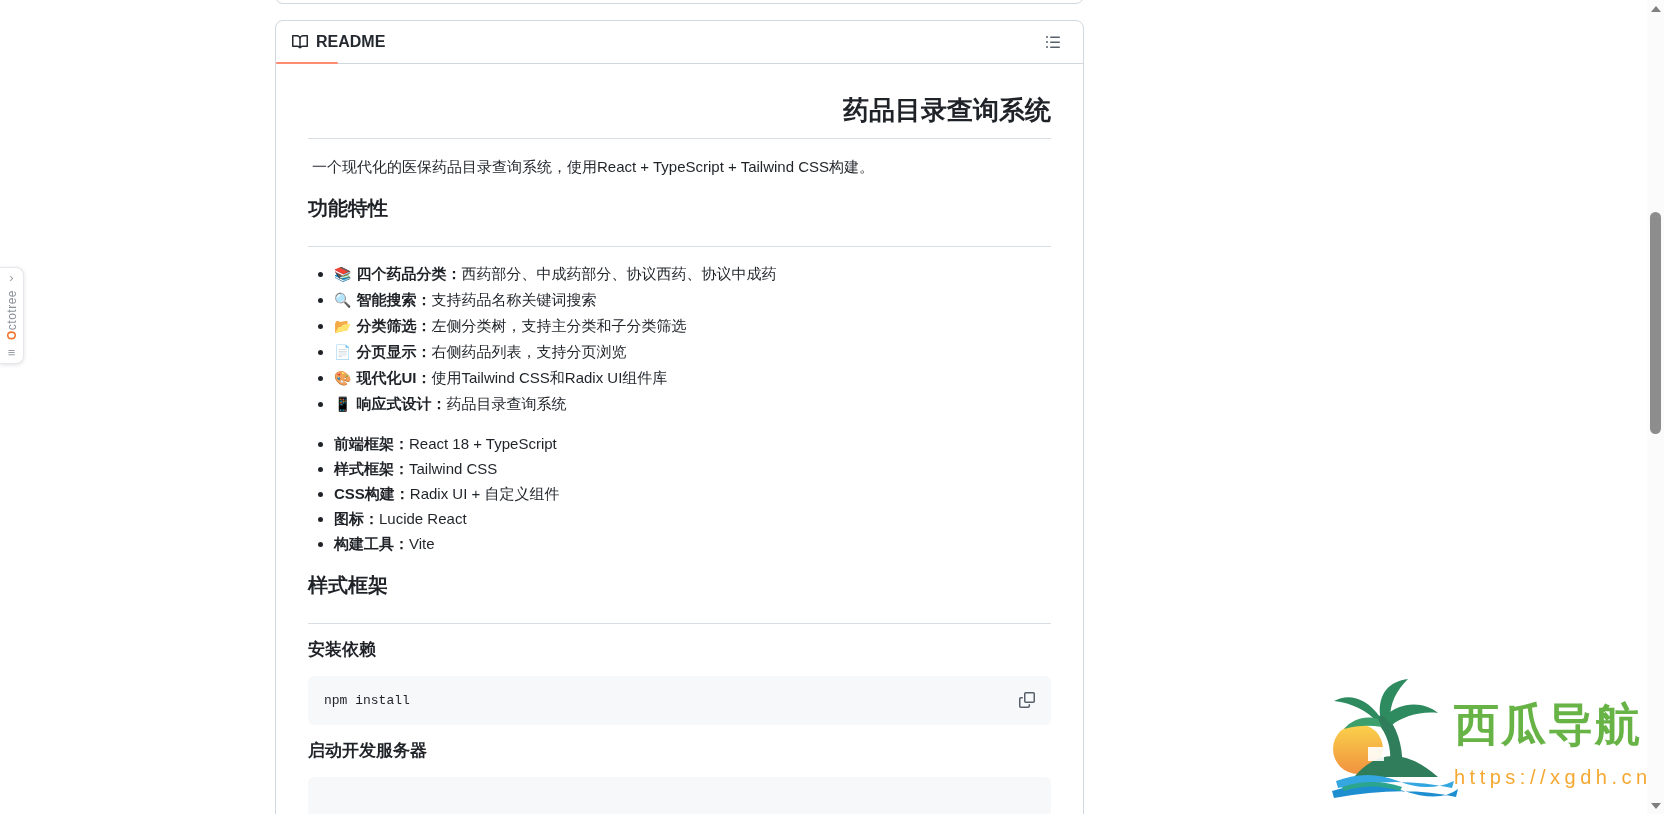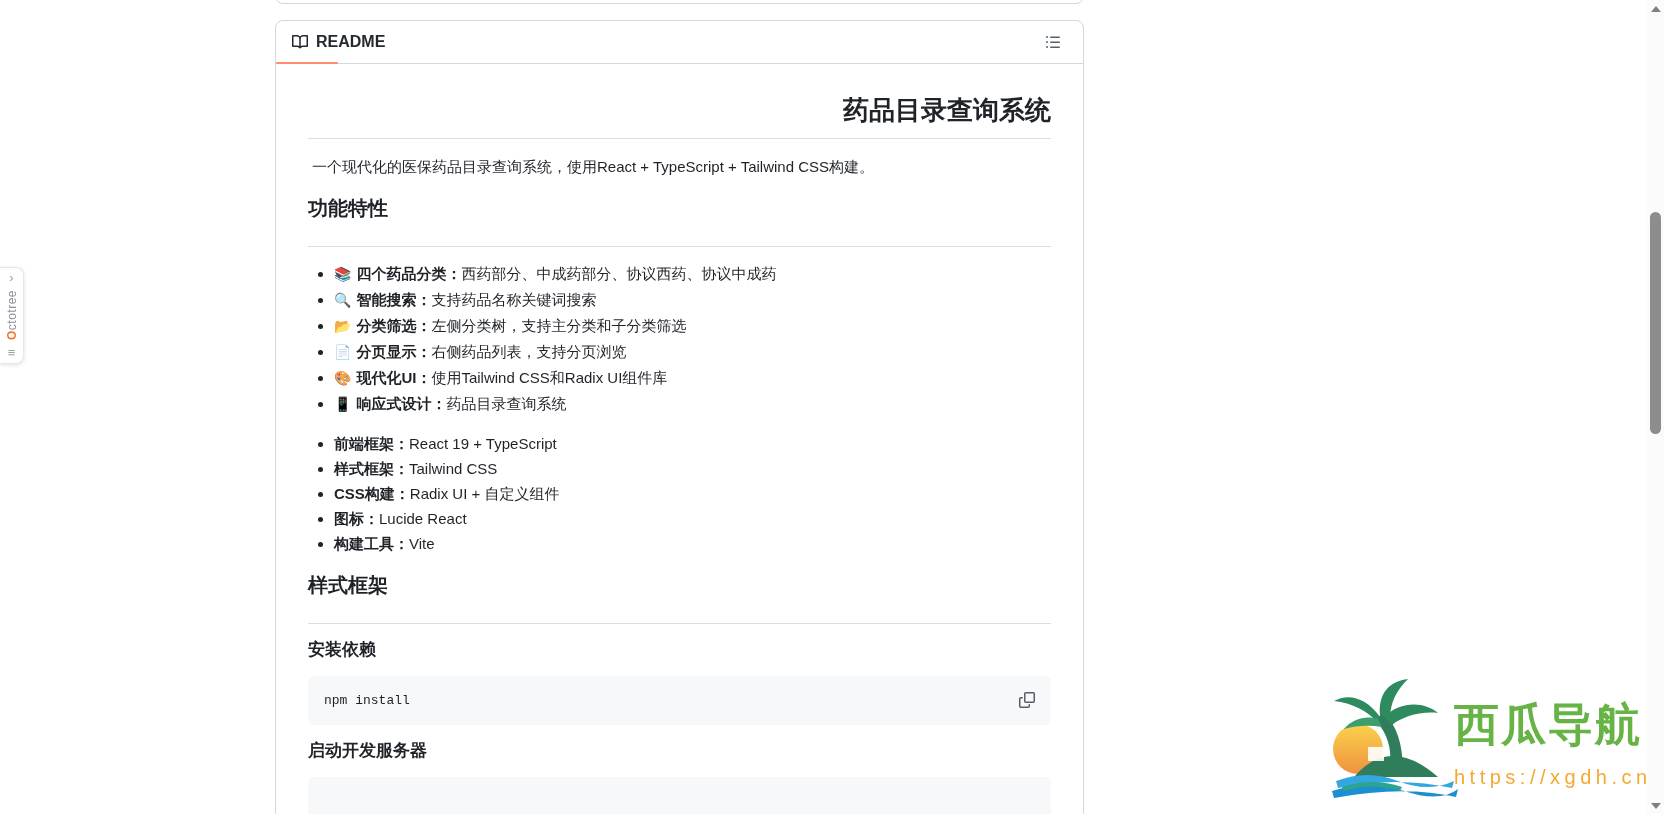--- a/index.html
+++ b/index.html
@@ -108,21 +108,21 @@
     <ul>
       <li><span class="emoji">📚</span><span class="li-label">四个药品分类：</span><span>西药部分、中成药部分、协议西药、协议中成药</span></li>
       <li><span class="emoji">🔍</span><span class="li-label">智能搜索：</span><span>支持药品名称关键词搜索</span></li>
       <li><span class="emoji">📂</span><span class="li-label">分类筛选：</span><span>左侧分类树，支持主分类和子分类筛选</span></li>
       <li><span class="emoji">📄</span><span class="li-label">分页显示：</span><span>右侧药品列表，支持分页浏览</span></li>
       <li><span class="emoji">🎨</span><span class="li-label">现代化UI：</span><span>使用Tailwind CSS和Radix UI组件库</span></li>
       <li><span class="emoji">📱</span><span class="li-label">响应式设计：</span><span>药品目录查询系统</span></li>
     </ul>
 
     <ul>
-      <li><span class="li-label">前端框架：</span><span>React 19 + TypeScript</span></li>
+      <li><span class="li-label">前端框架：</span><span>React 18 + TypeScript</span></li>
       <li><span class="li-label">样式框架：</span><span>Tailwind CSS</span></li>
       <li><span class="li-label">CSS构建：</span><span>Radix UI + 自定义组件</span></li>
       <li><span class="li-label">图标：</span><span>Lucide React</span></li>
       <li><span class="li-label">构建工具：</span><span>Vite</span></li>
     </ul>
 
     <h2>样式框架</h2>
 
     <h3>安装依赖</h3>
     <div class="code-block">

